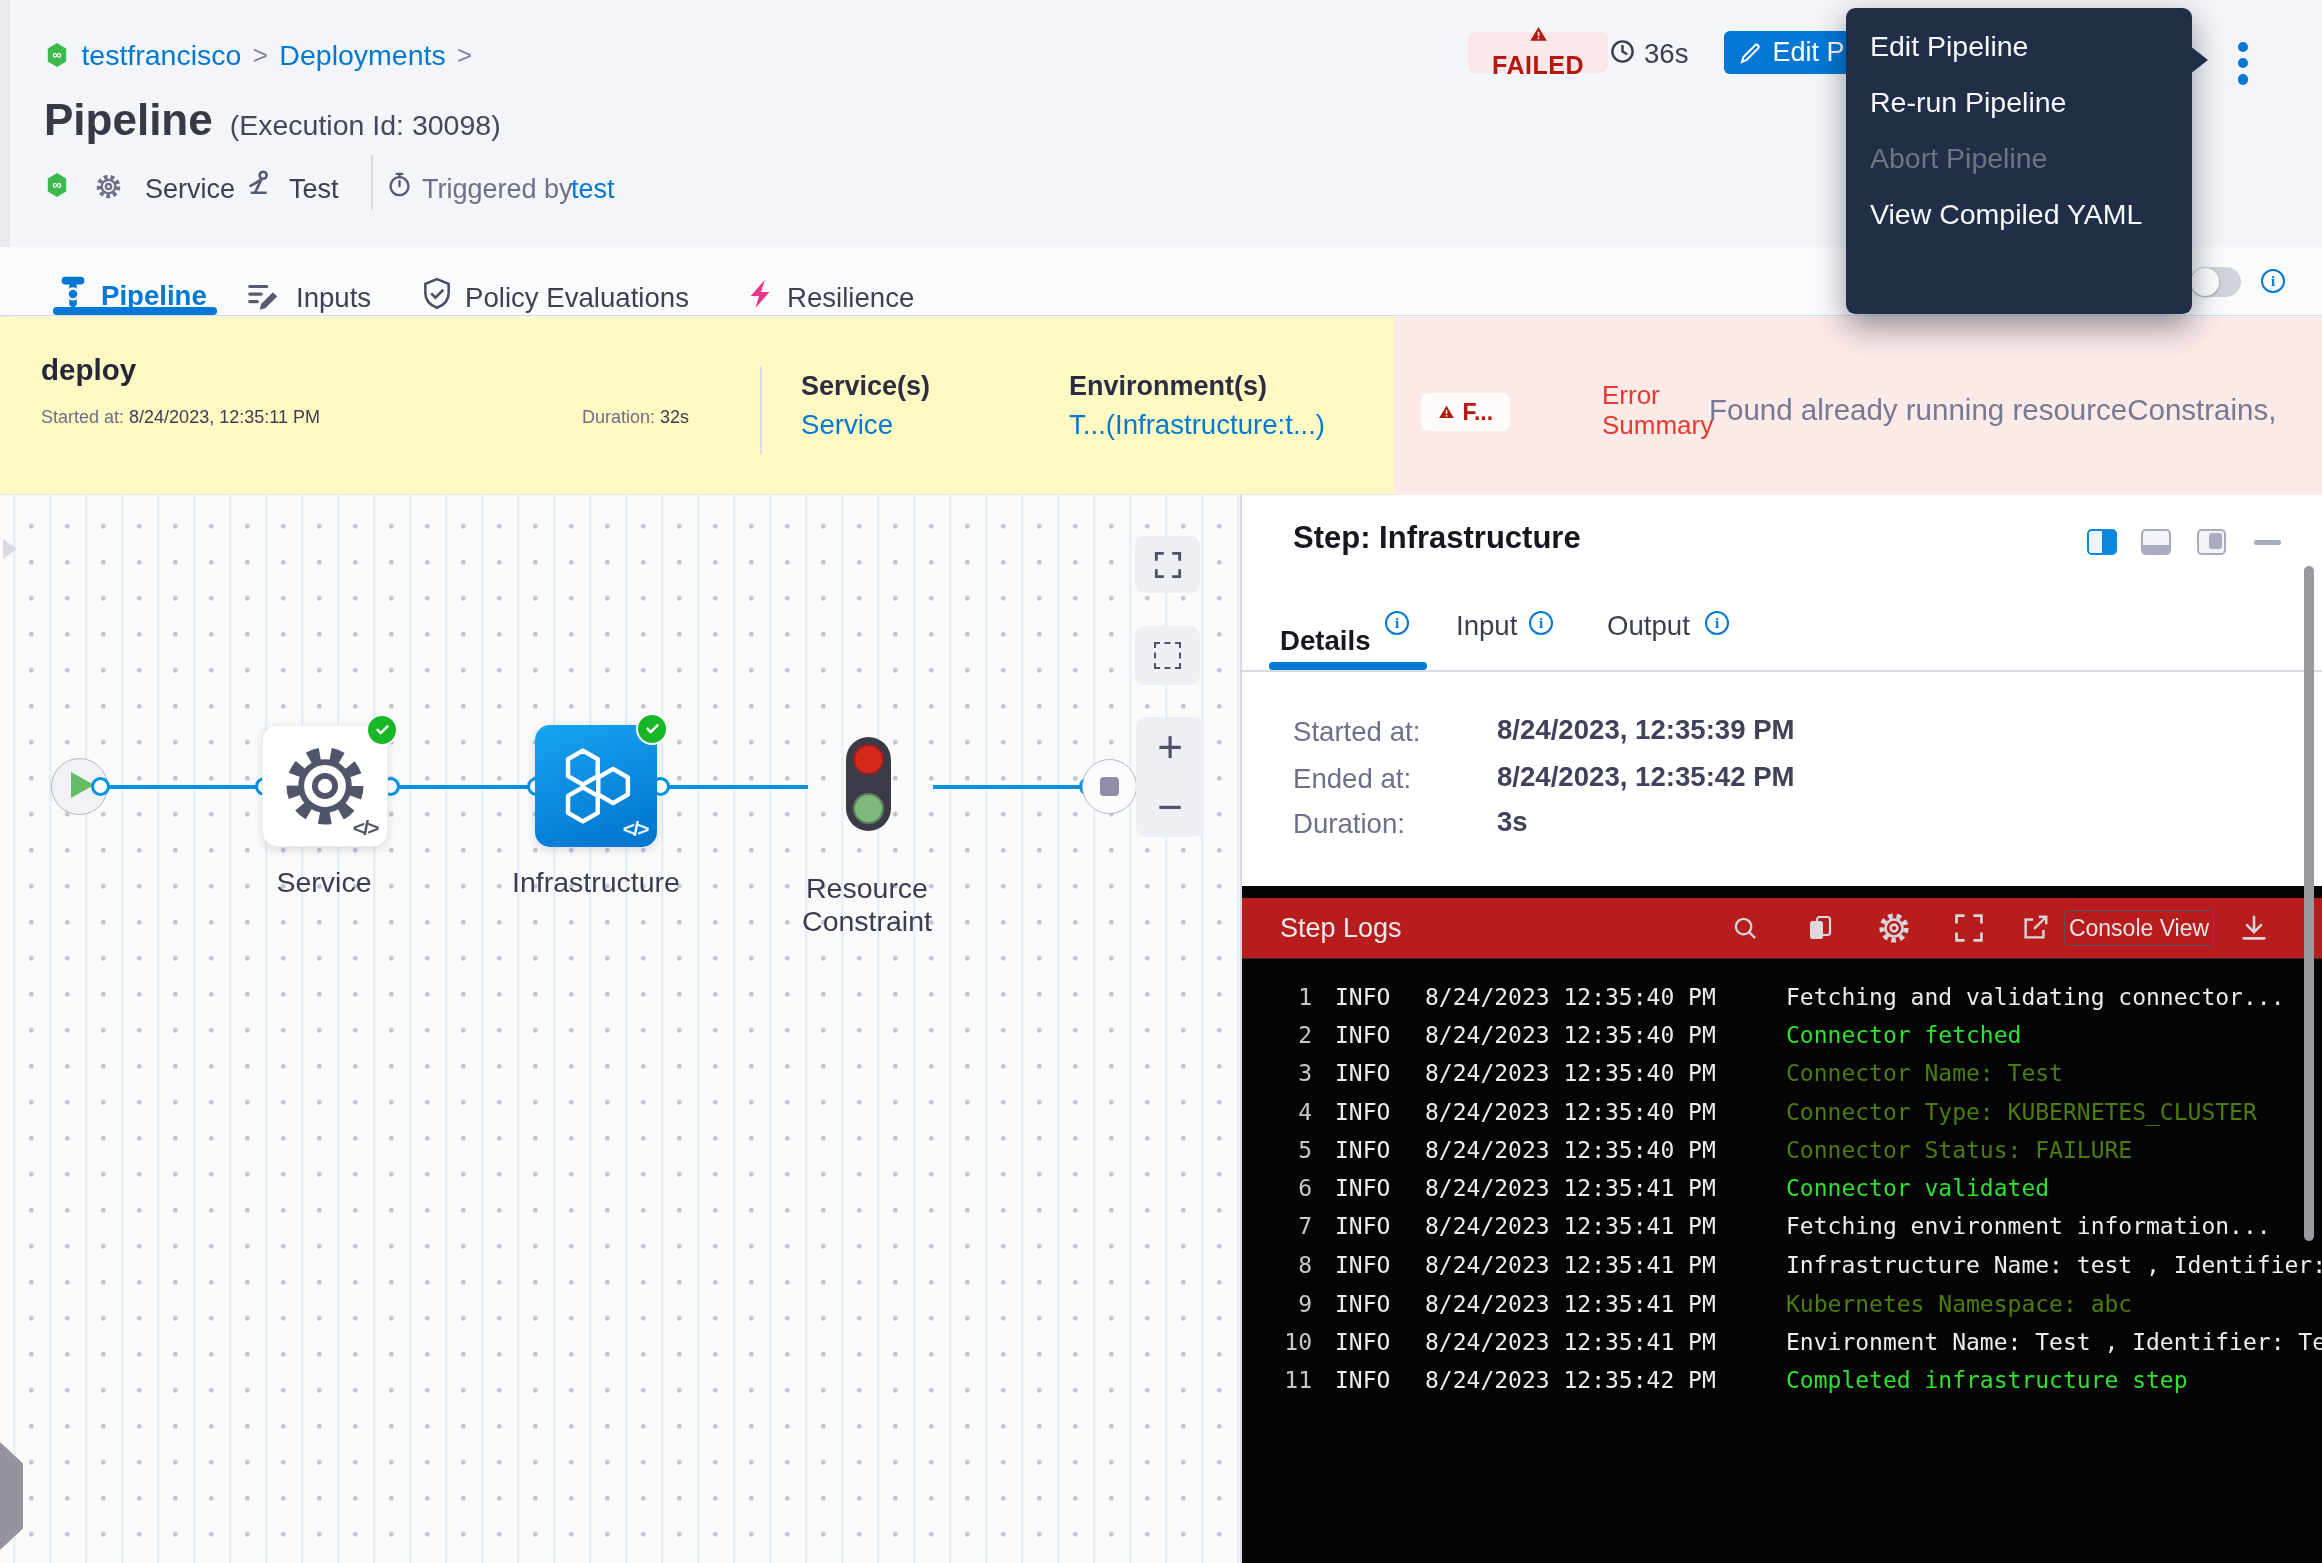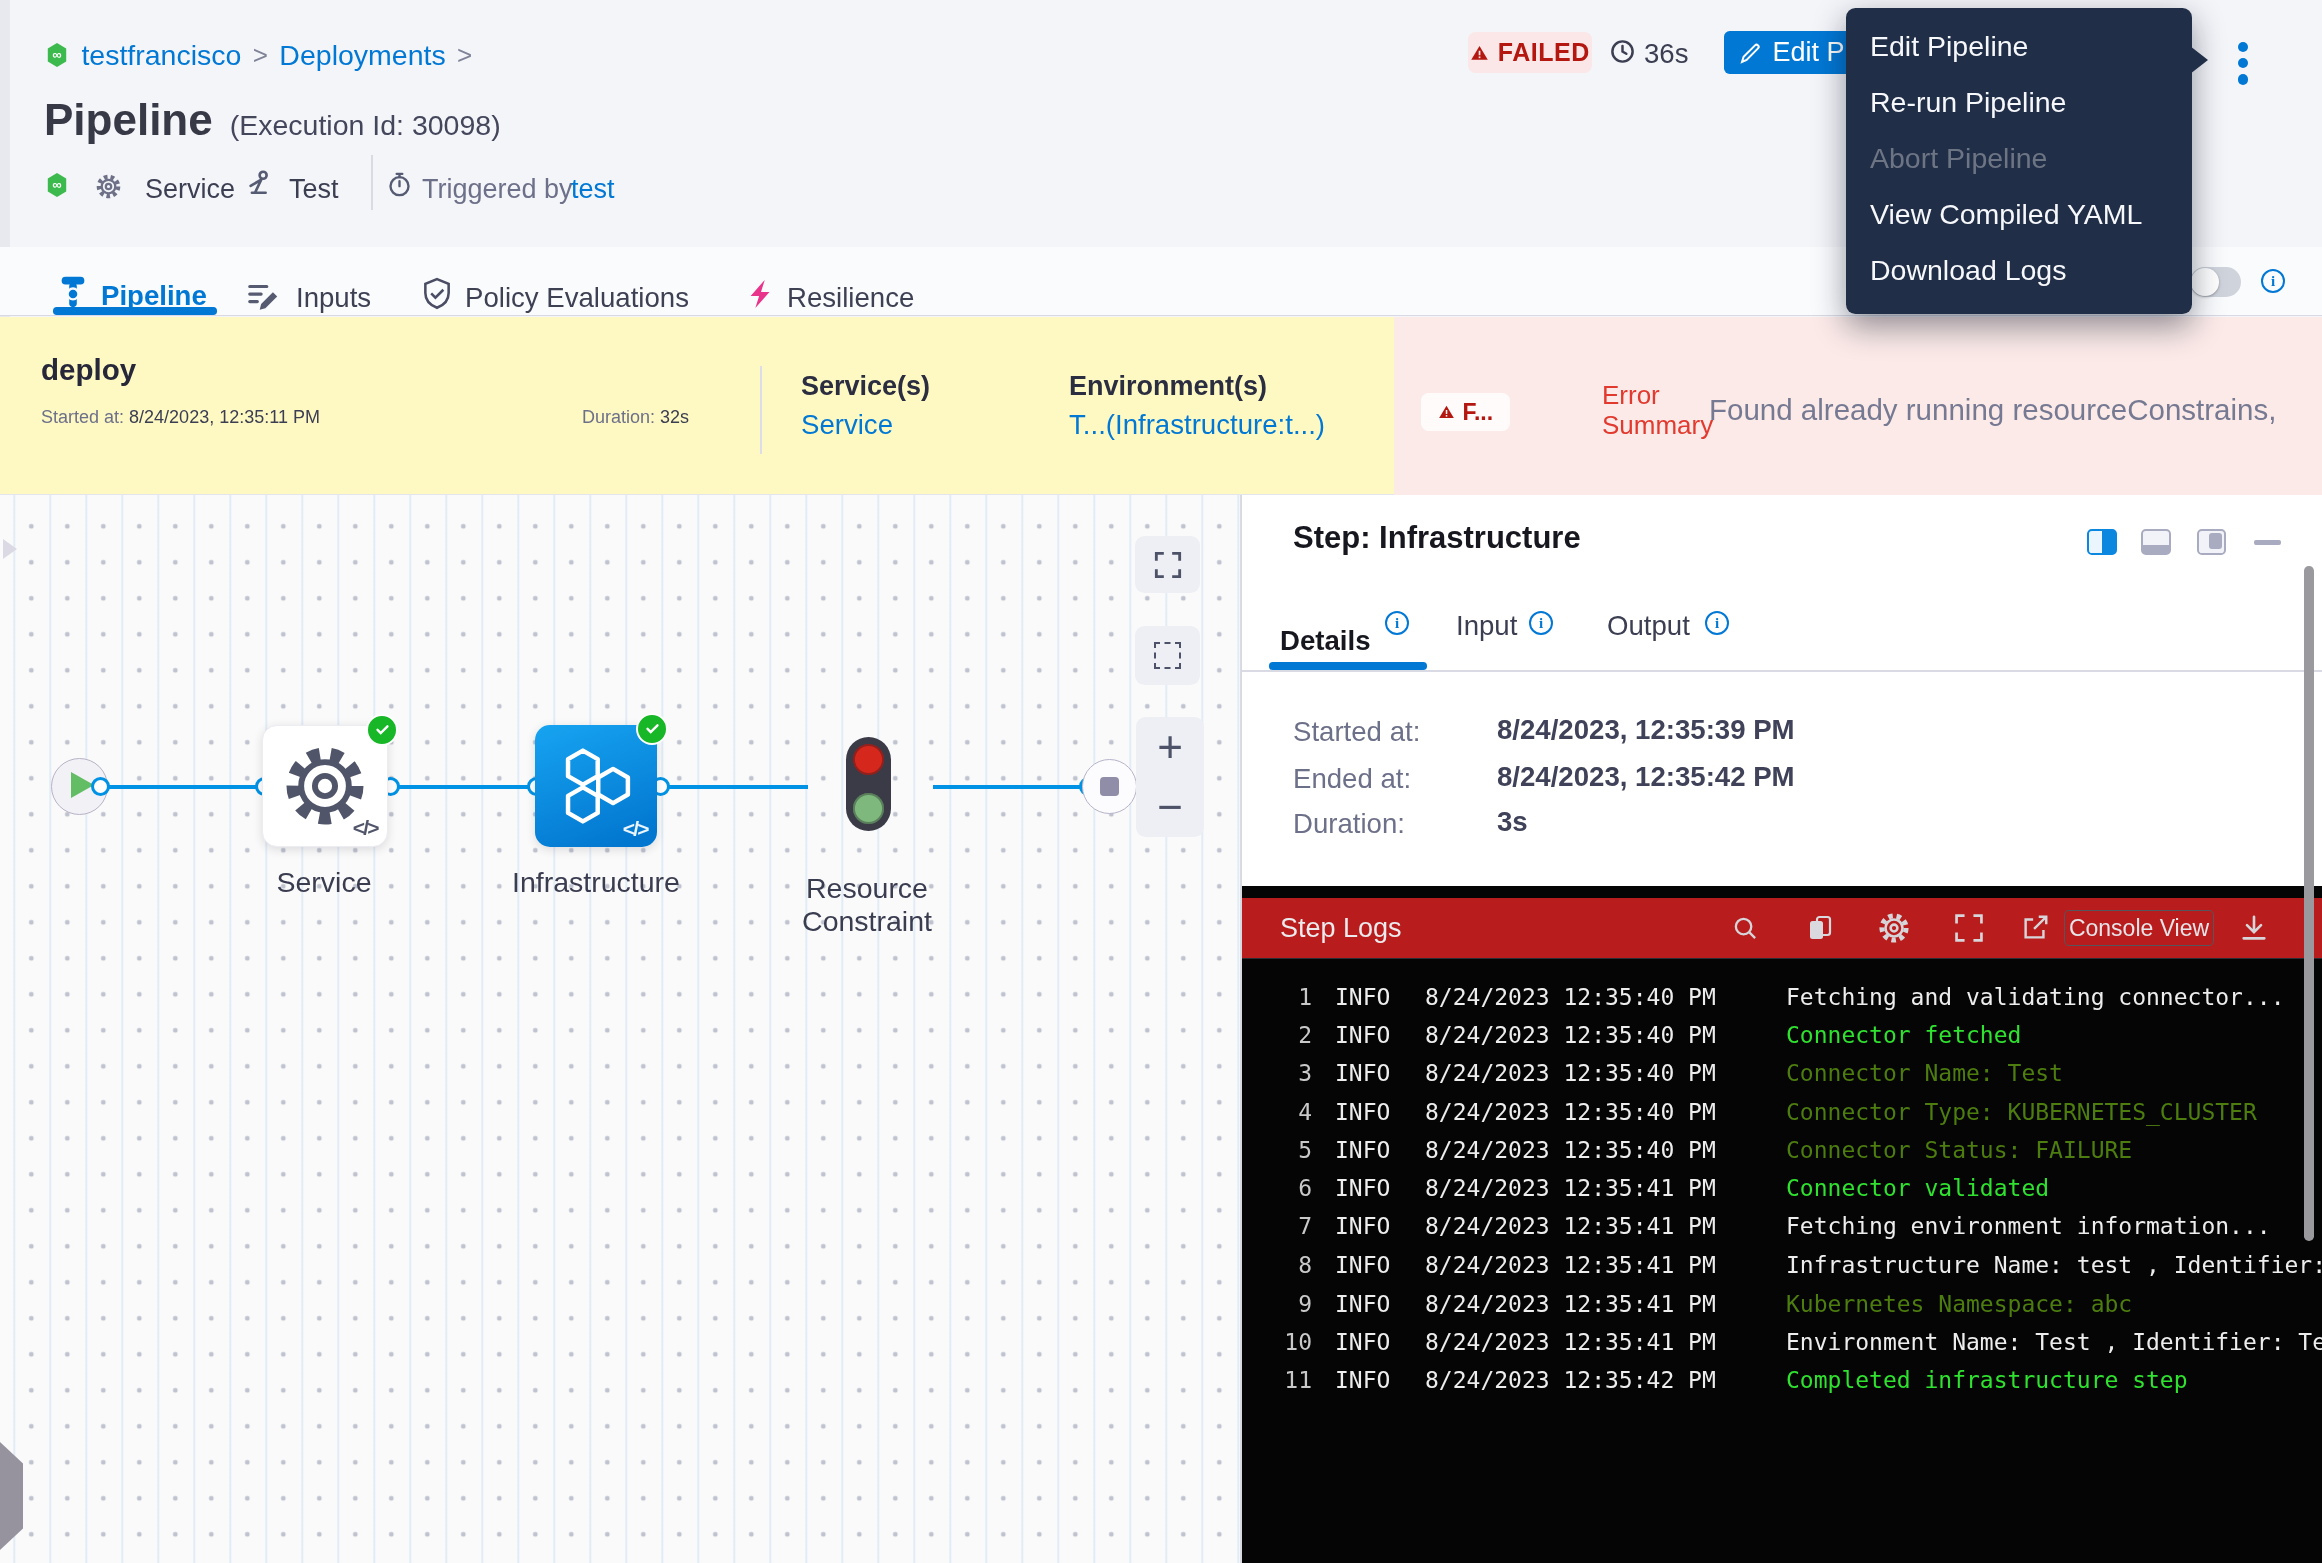--- a/index.html
+++ b/index.html
@@ -11,22 +11,22 @@
   .crumbrow{left:44px;top:40px;height:30px;display:flex;align-items:center;gap:11.4px;font-size:28.5px;}
   .crumb-link{color:#0278d5;cursor:pointer;}
   .crumb-sep{color:#7f8398;font-size:26px;}
   .titlerow{left:44px;top:95px;display:flex;align-items:baseline;gap:17px;}
   .title{font-size:44px;font-weight:bold;color:#383946;}
   .execid{font-size:28.5px;color:#44465c;}
   .metatxt{font-size:27px;color:#3c3e52;}
   .metagray{font-size:27px;color:#6d7089;}
   .metalink{font-size:27px;color:#0278d5;}
   .vdiv1{left:371px;top:155px;width:1.9px;height:55px;background:#d9dae4;}
-  .failedbadge{left:1468px;top:32px;width:124px;height:41px;background:#fbe7e7;border-radius:7.6px;
-    display:flex;align-items:center;justify-content:center;gap:8.6px;}
+  .failedbadge{left:1468px;top:32px;width:140px;height:41px;background:#fbe7e7;border-radius:7.6px;
+    display:flex;align-items:center;justify-content:center;gap:8.6px;flex-direction:column;}
   .failedtxt{font-size:25px;font-weight:bold;color:#b41710;letter-spacing:0.5px;}
   .elapsed{left:1644px;top:38px;font-size:27.6px;color:#3c3e52;}
   .editbtn{left:1724px;top:31px;width:167px;height:43px;background:#0278d5;border-radius:5.7px;
     display:flex;align-items:center;gap:9.5px;padding-left:15px;box-sizing:border-box;
     color:#fff;font-size:27px;white-space:nowrap;overflow:hidden;z-index:5;cursor:pointer;}
   .dots{left:2234px;top:38px;display:flex;flex-direction:column;gap:5.7px;cursor:pointer;padding:3.8px;}
   .dots span{width:10.5px;height:10.5px;border-radius:50%;background:#0278d5;}
   
   .tabbar{left:0;top:247px;width:2323px;height:69px;background:#fafbfd;border-bottom:1.9px solid #d8d9e3;box-sizing:border-box;}
   .tablabel{font-size:27.6px;color:#3e4054;}
@@ -508,17 +508,16 @@
       </div>
   </div>
 </div>
 
 <div class="abs menu">
   <div class="menucaret"></div>
   <div class="menuitem">Edit Pipeline</div>
   <div class="menuitem">Re-run Pipeline</div>
   <div class="menuitem disabled">Abort Pipeline</div>
   <div class="menuitem">View Compiled YAML</div>
-  <div class="menuitem">Download Logs</div>
 </div>
 
 <div class="abs sbthumb"></div>
 
 
 </body></html>

